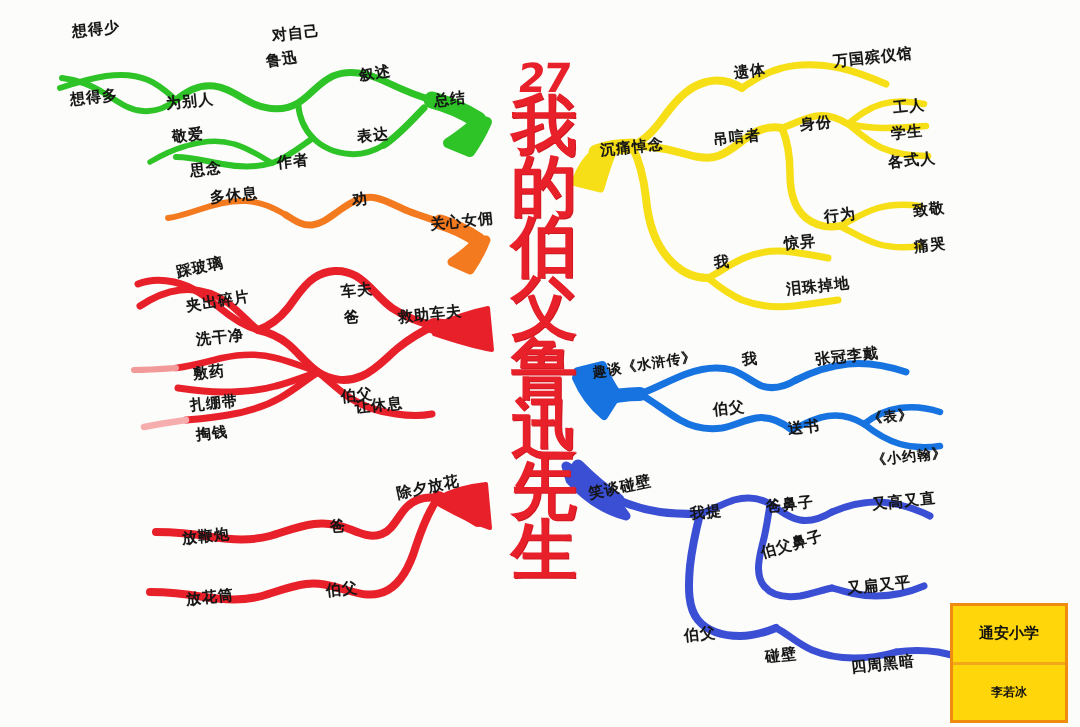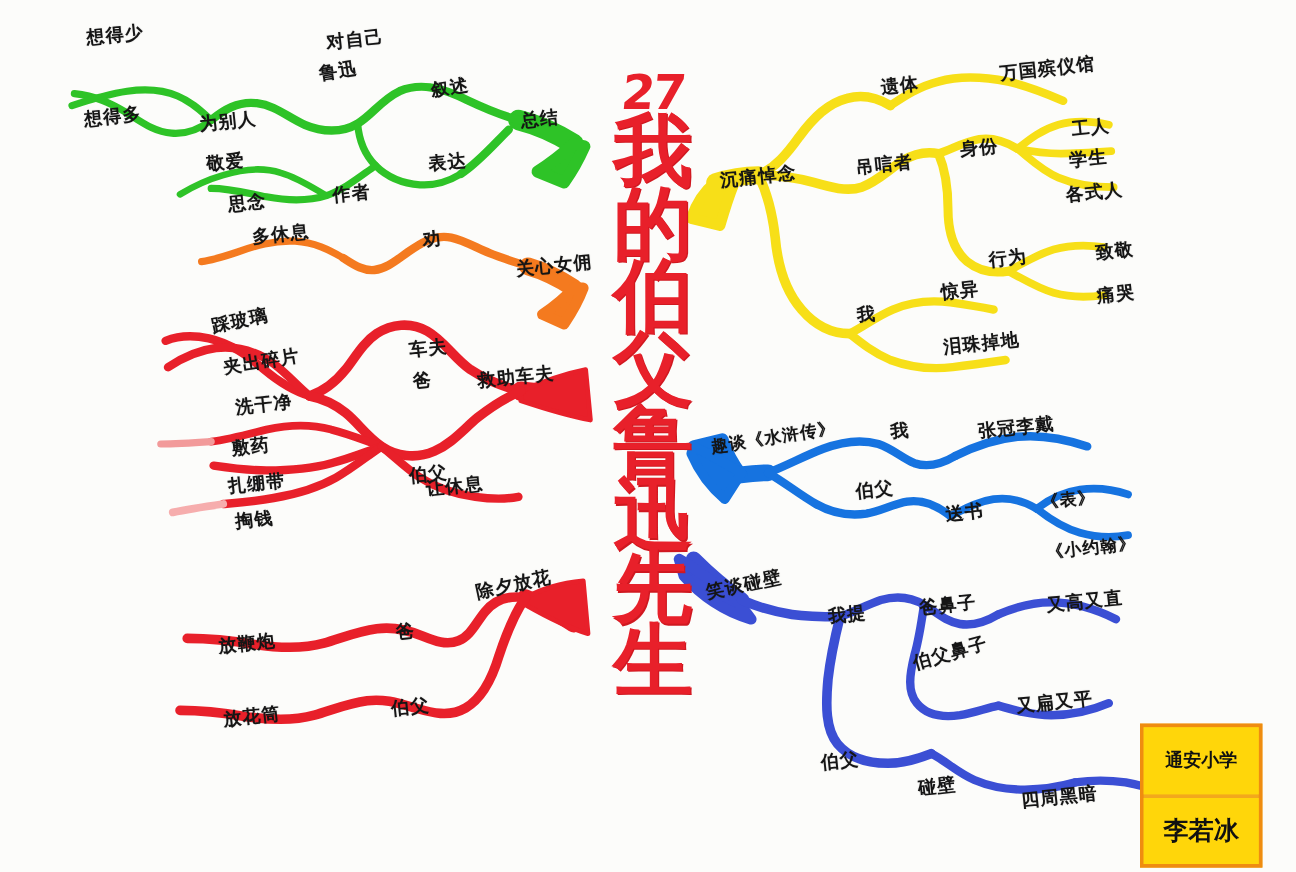--- a/index.html
+++ b/index.html
@@ -23,27 +23,27 @@
   #title{position:absolute;left:488px;top:60px;width:112px;height:660px;
          display:flex;flex-direction:column;align-items:center;}
   #title .num{color:#e8202a;font-size:40px;font-weight:700;line-height:.9;
               font-family:"DejaVu Sans",sans-serif;letter-spacing:-2px;
               transform:skewX(-6deg);}
   #title .ch{color:#e8202a;font-weight:700;line-height:.92;
              font-family:"DejaVu Sans","Liberation Sans",sans-serif;
              font-size:66px;letter-spacing:0;text-shadow:1px 1px 0 #d01820;}
 
   
-  #stamp{position:absolute;left:950px;top:603px;width:102px;height:120px;
+  #stamp{position:absolute;left:950px;top:603px;width:118px;height:120px;
          background:#f3a81c;border:3px solid #ef8c10;box-sizing:border-box;
          padding:0;display:flex;flex-direction:column;gap:3px;}
   #stamp .row{background:#ffd60a;flex:1;display:flex;align-items:center;
               justify-content:center;color:#111;font-weight:700;font-size:15px;
               font-family:"DejaVu Sans",sans-serif;}
-  #stamp .row.r2{font-size:21px;}
+  #stamp .row.r2{font-size:12px;}
   #wm{position:absolute;left:884px;top:678px;color:rgba(120,120,120,.45);
       font-size:20px;font-weight:700;letter-spacing:2px;
       font-family:"DejaVu Sans",sans-serif;}
 </style>
 </head>
 <body>
 
 <div id="stage">
 
   <svg id="branches" viewBox="0 0 1080 727" xmlns="http://www.w3.org/2000/svg">

